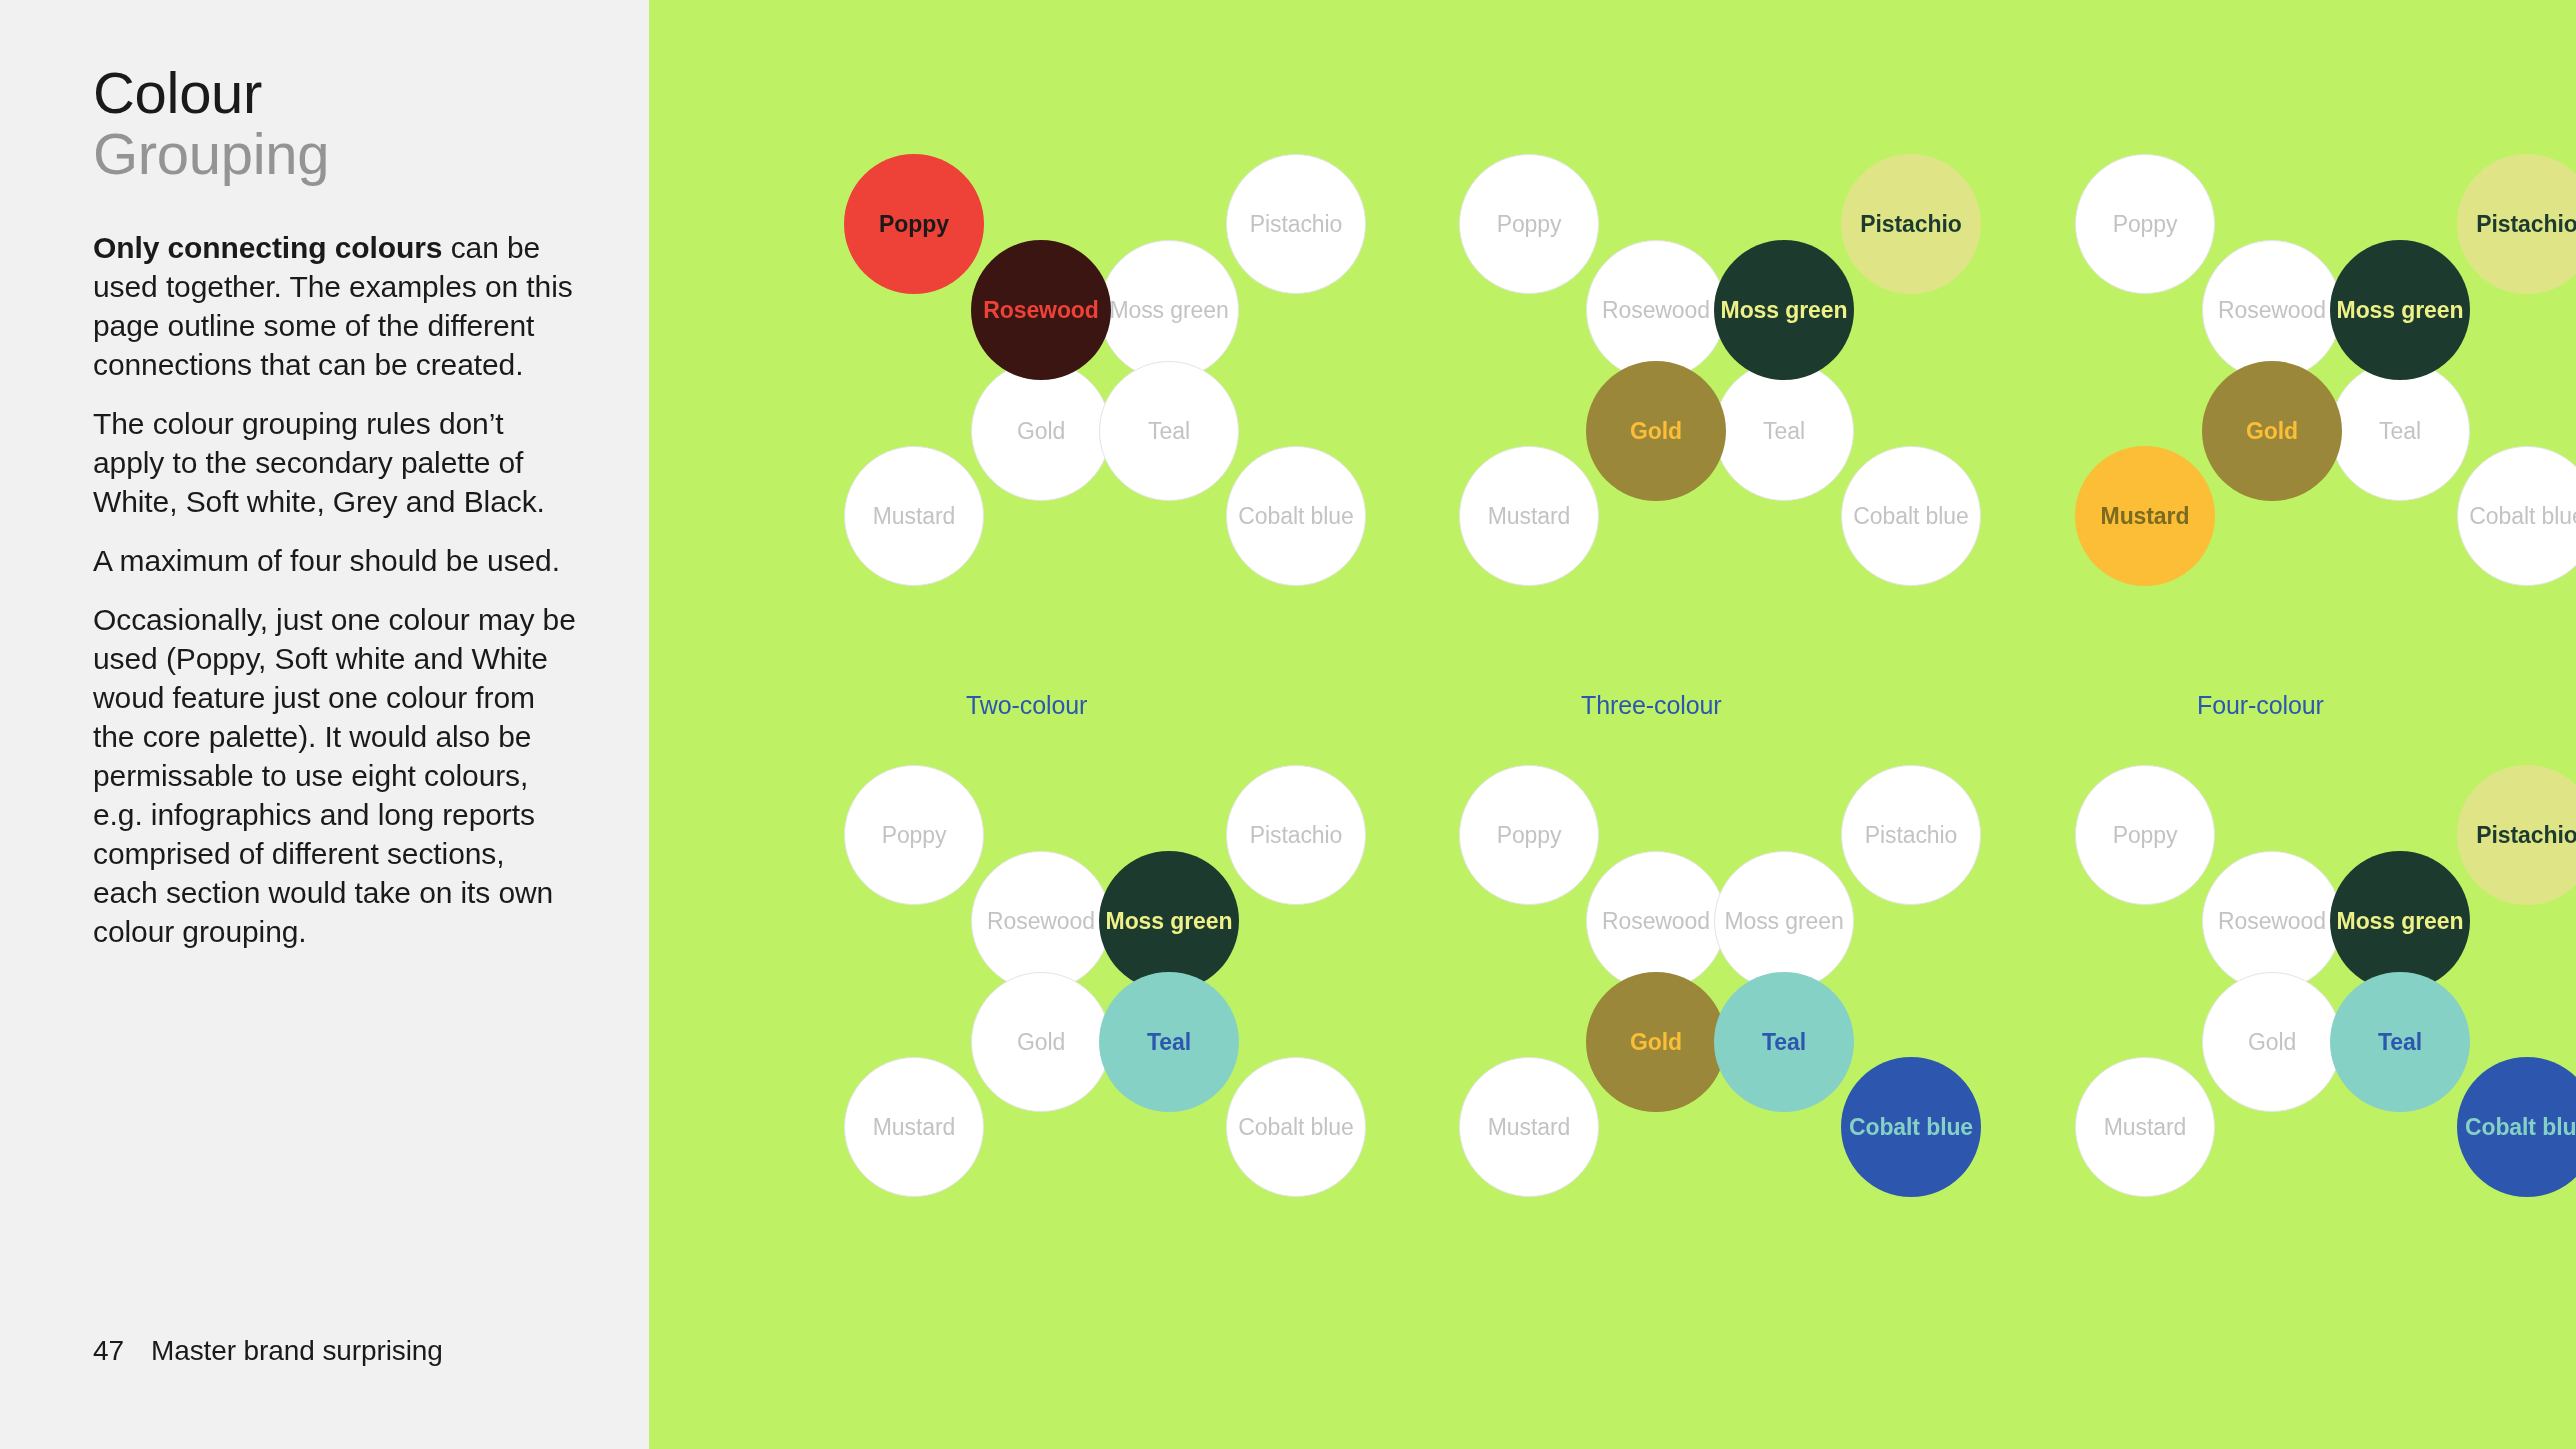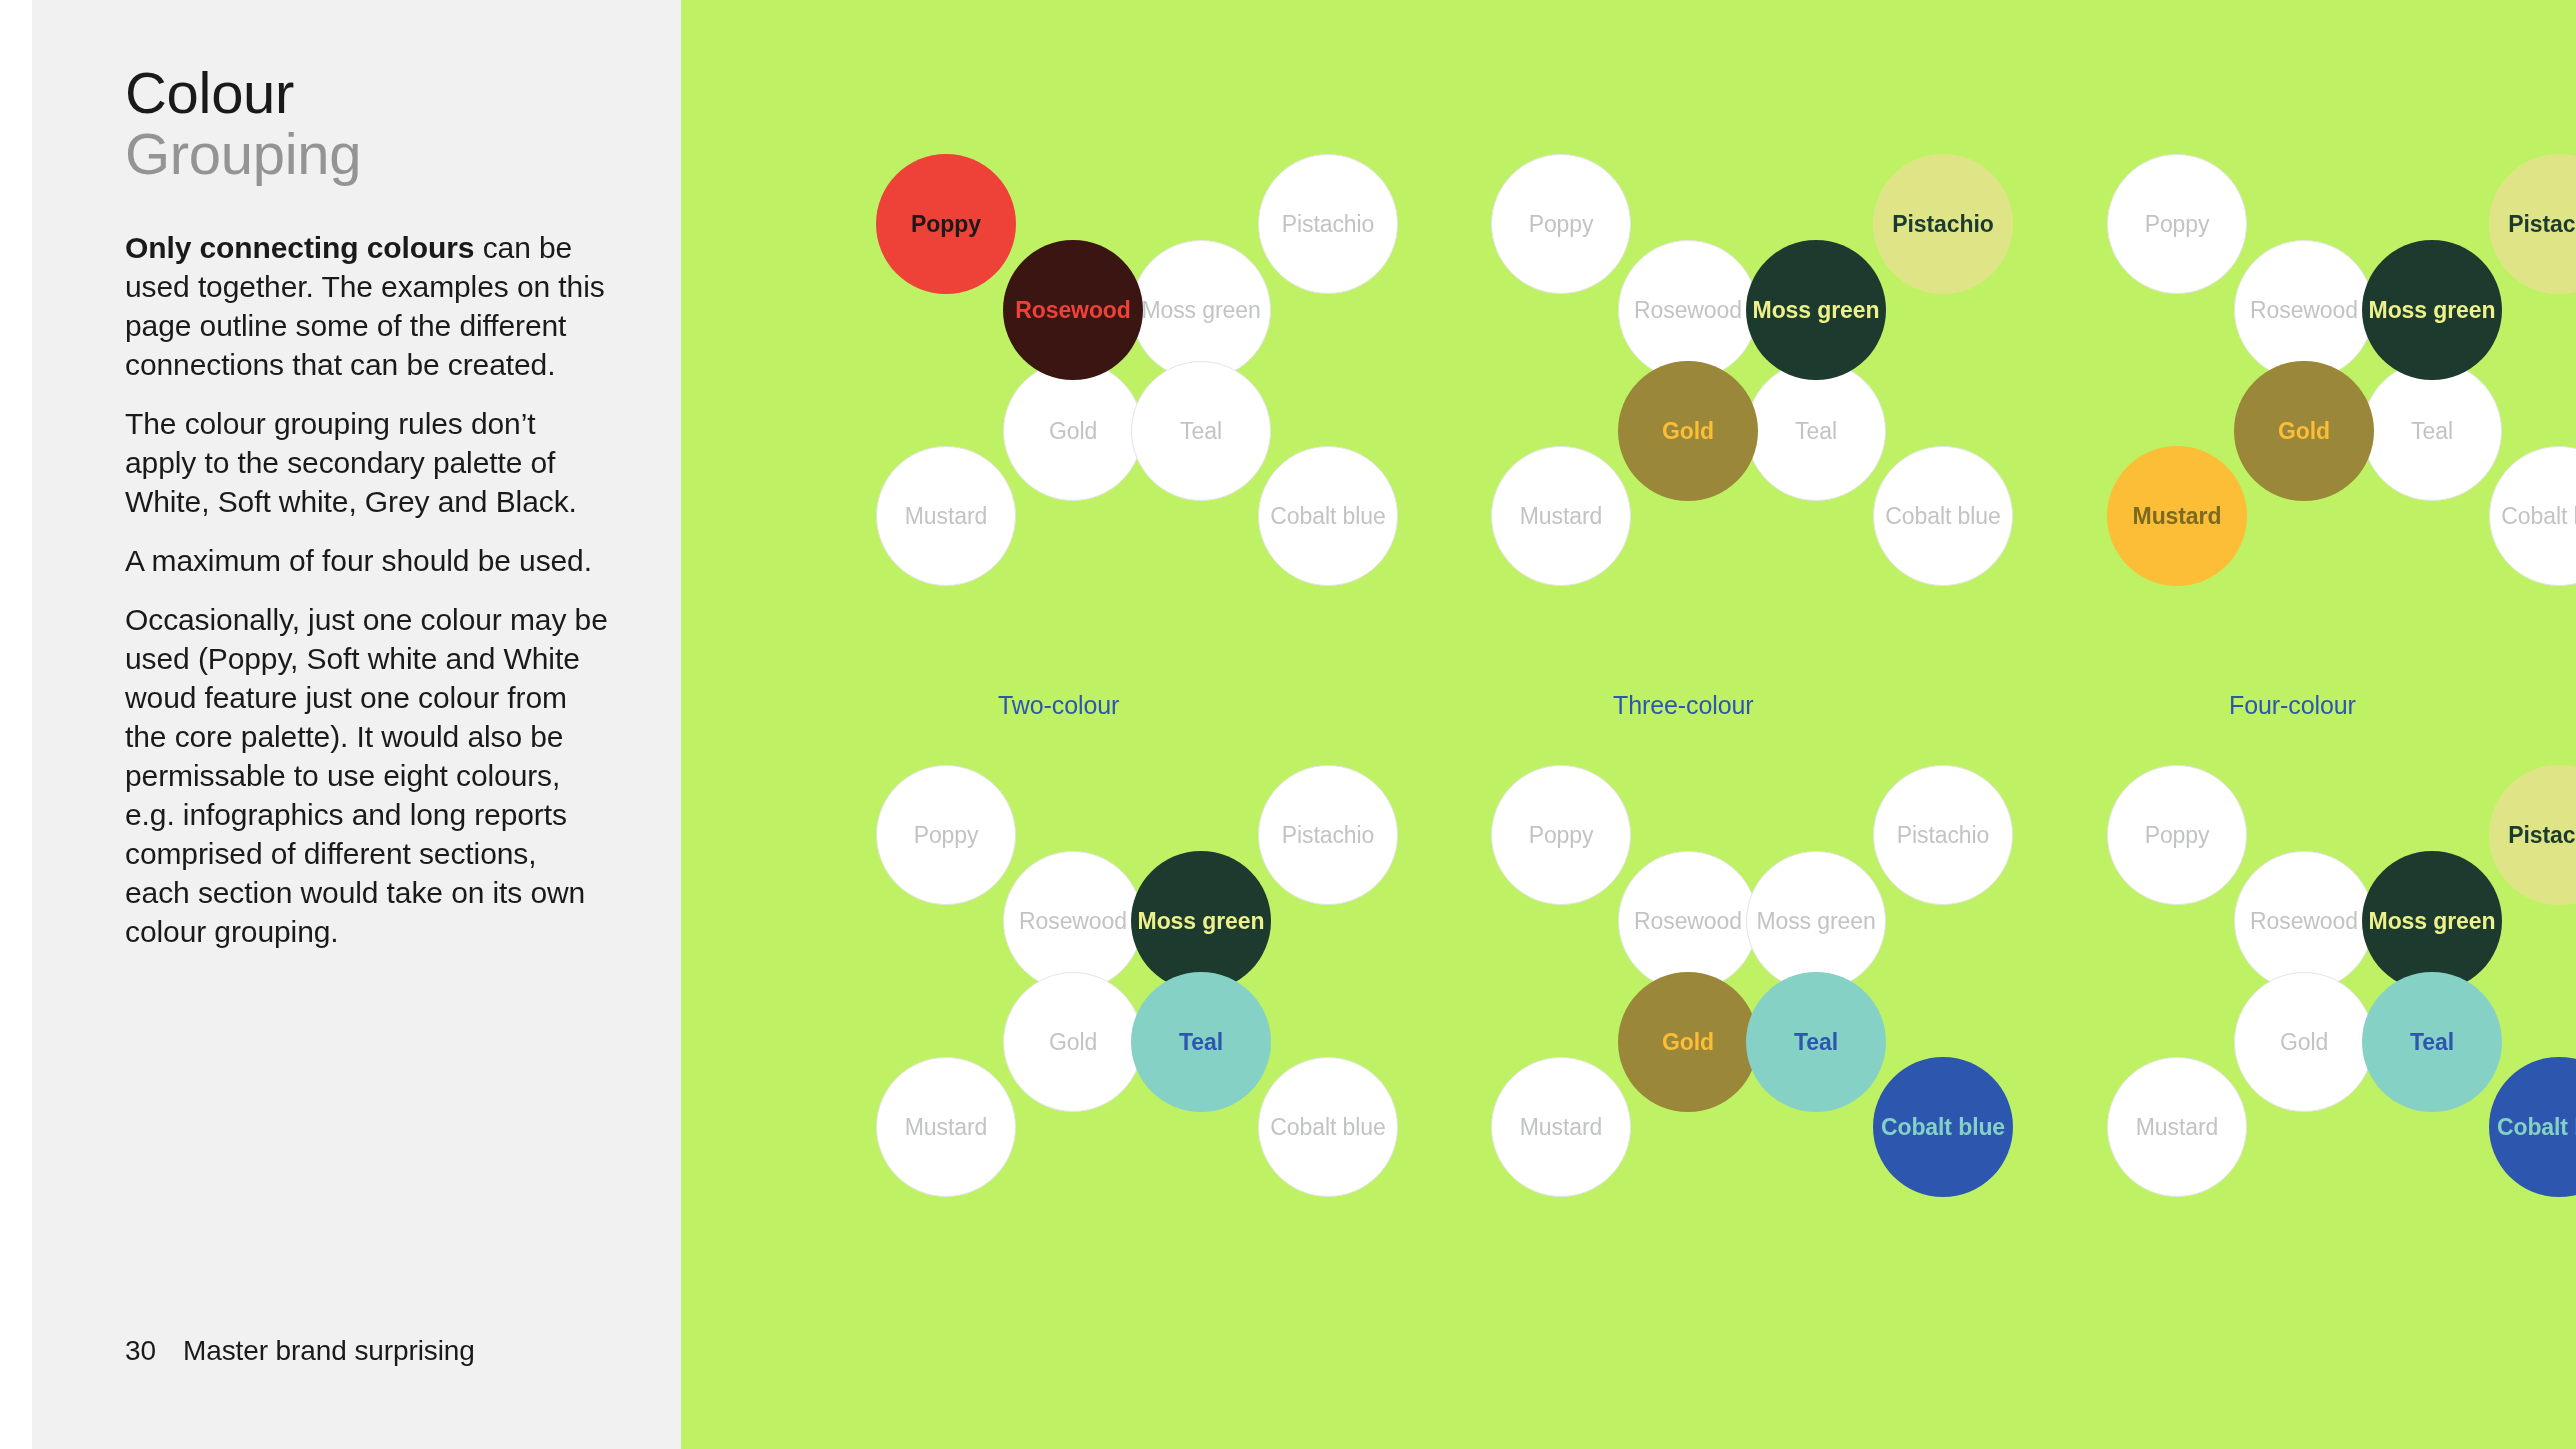--- a/index.html
+++ b/index.html
@@ -2,21 +2,21 @@
 <html style="font-size:10.7px"><head>
 <meta charset="utf-8">
 <style>
   * { box-sizing: border-box; margin: 0; padding: 0; }
   html, body {
     width: 2576px; height: 1449px;
     background: #ffffff;
     font-family: "Liberation Sans", sans-serif;
     overflow: hidden;
   }
-  .page { position: relative; width: 2576px; height: 1449px; display: flex; padding-left: 32px; }
+  .page { position: relative; width: 2576px; height: 1449px; display: flex; }
 
   
   .sidebar {
     width: 649px; height: 1449px;
     background: #f0f1f0;
     position: relative;
     flex: 0 0 649px;
   }
   .sidebar-inner {
     position: absolute;
@@ -118,21 +118,21 @@
       <p class="body-p">
         <b>Only connecting colours</b><span> can be used together. The examples on this page outline some of the different connections that can be created.</span>
       </p>
 
       <p class="body-p">The colour grouping rules don’t apply to the secondary palette of White, Soft white, Grey and Black.</p>
       <p class="body-p">A maximum of four should be used.</p>
       <p class="body-p">Occasionally, just one colour may be used (Poppy, Soft white and White woud feature just one colour from the core palette). It would also be permissable to use eight colours, e.g. infographics and long reports comprised of different sections, each section would take on its own colour grouping.</p>
     </div>
 
     <div class="footer">
-      <span>30</span>
+      <span>47</span>
       <span>Master brand surprising</span>
     </div>
   </aside>
 
   <main class="main">
     <div class="grid-wrap" id="grid-wrap">
         <div class="diagram" style="left: 195px; top: 154px;">
           <div class="node on" style="left: 0px; top: 0px; z-index: 15; background: rgb(238, 65, 56); color: rgb(26, 26, 26);">
             <span>Poppy</span>
           </div>

